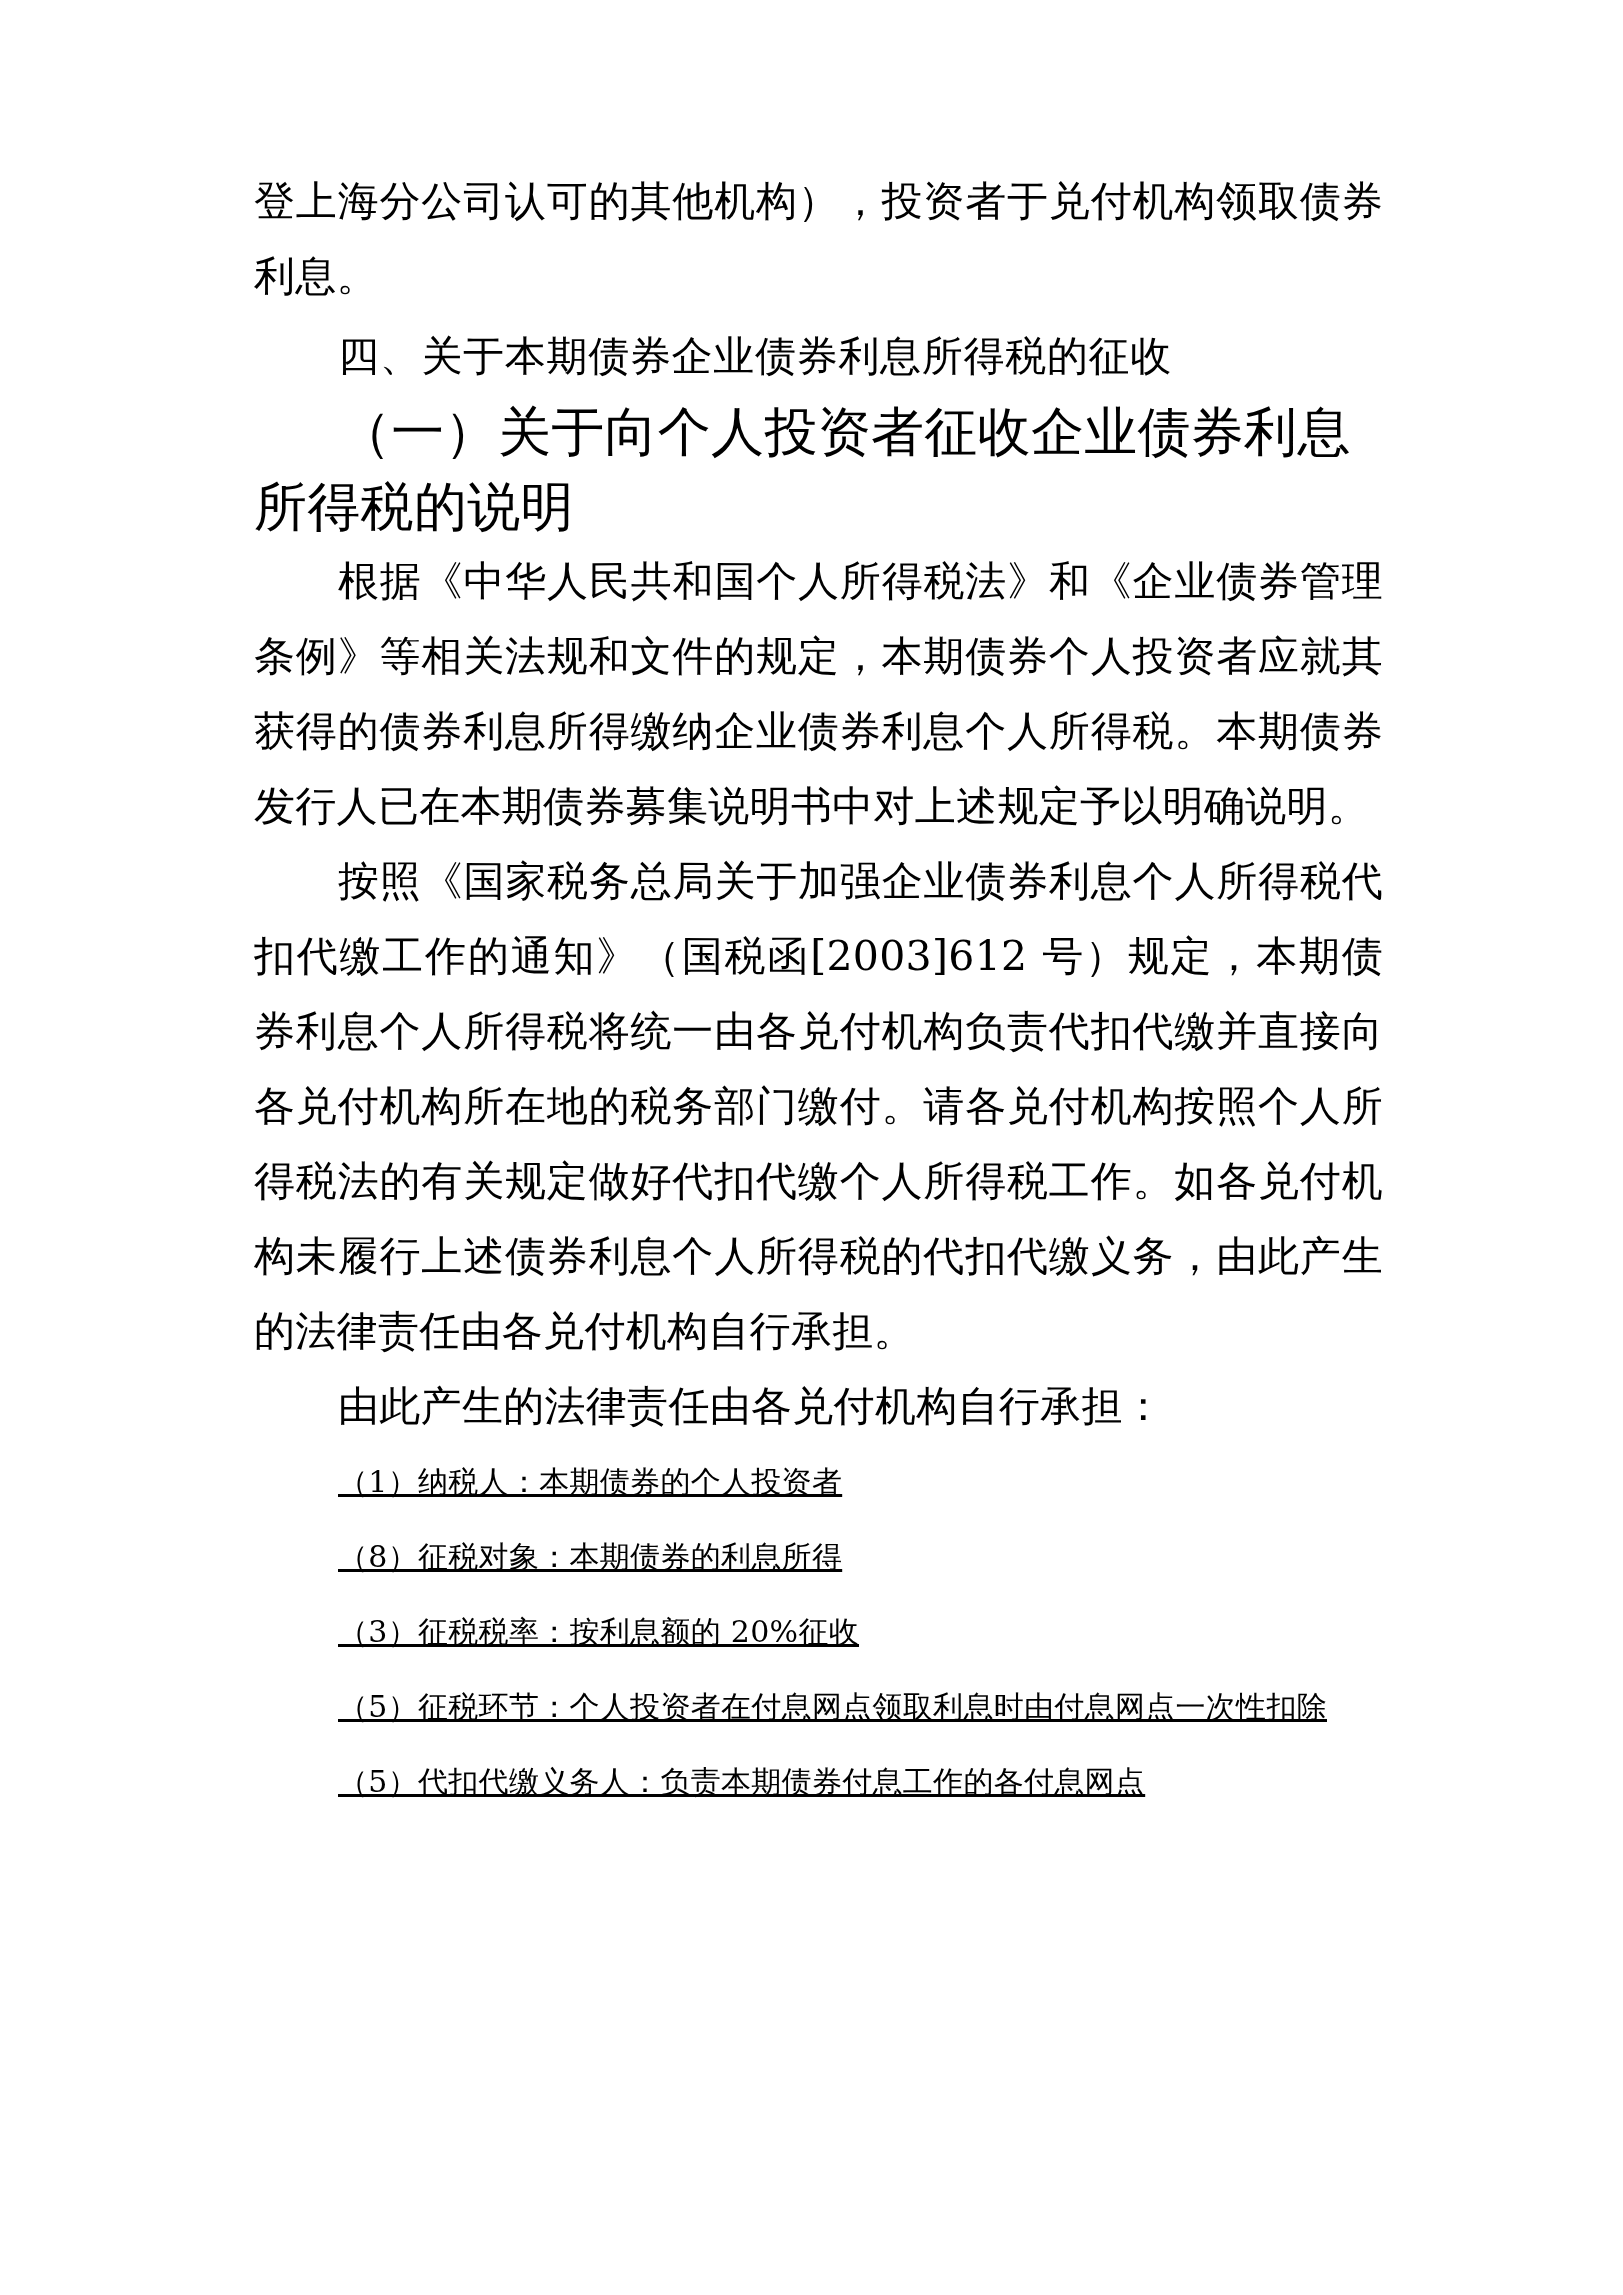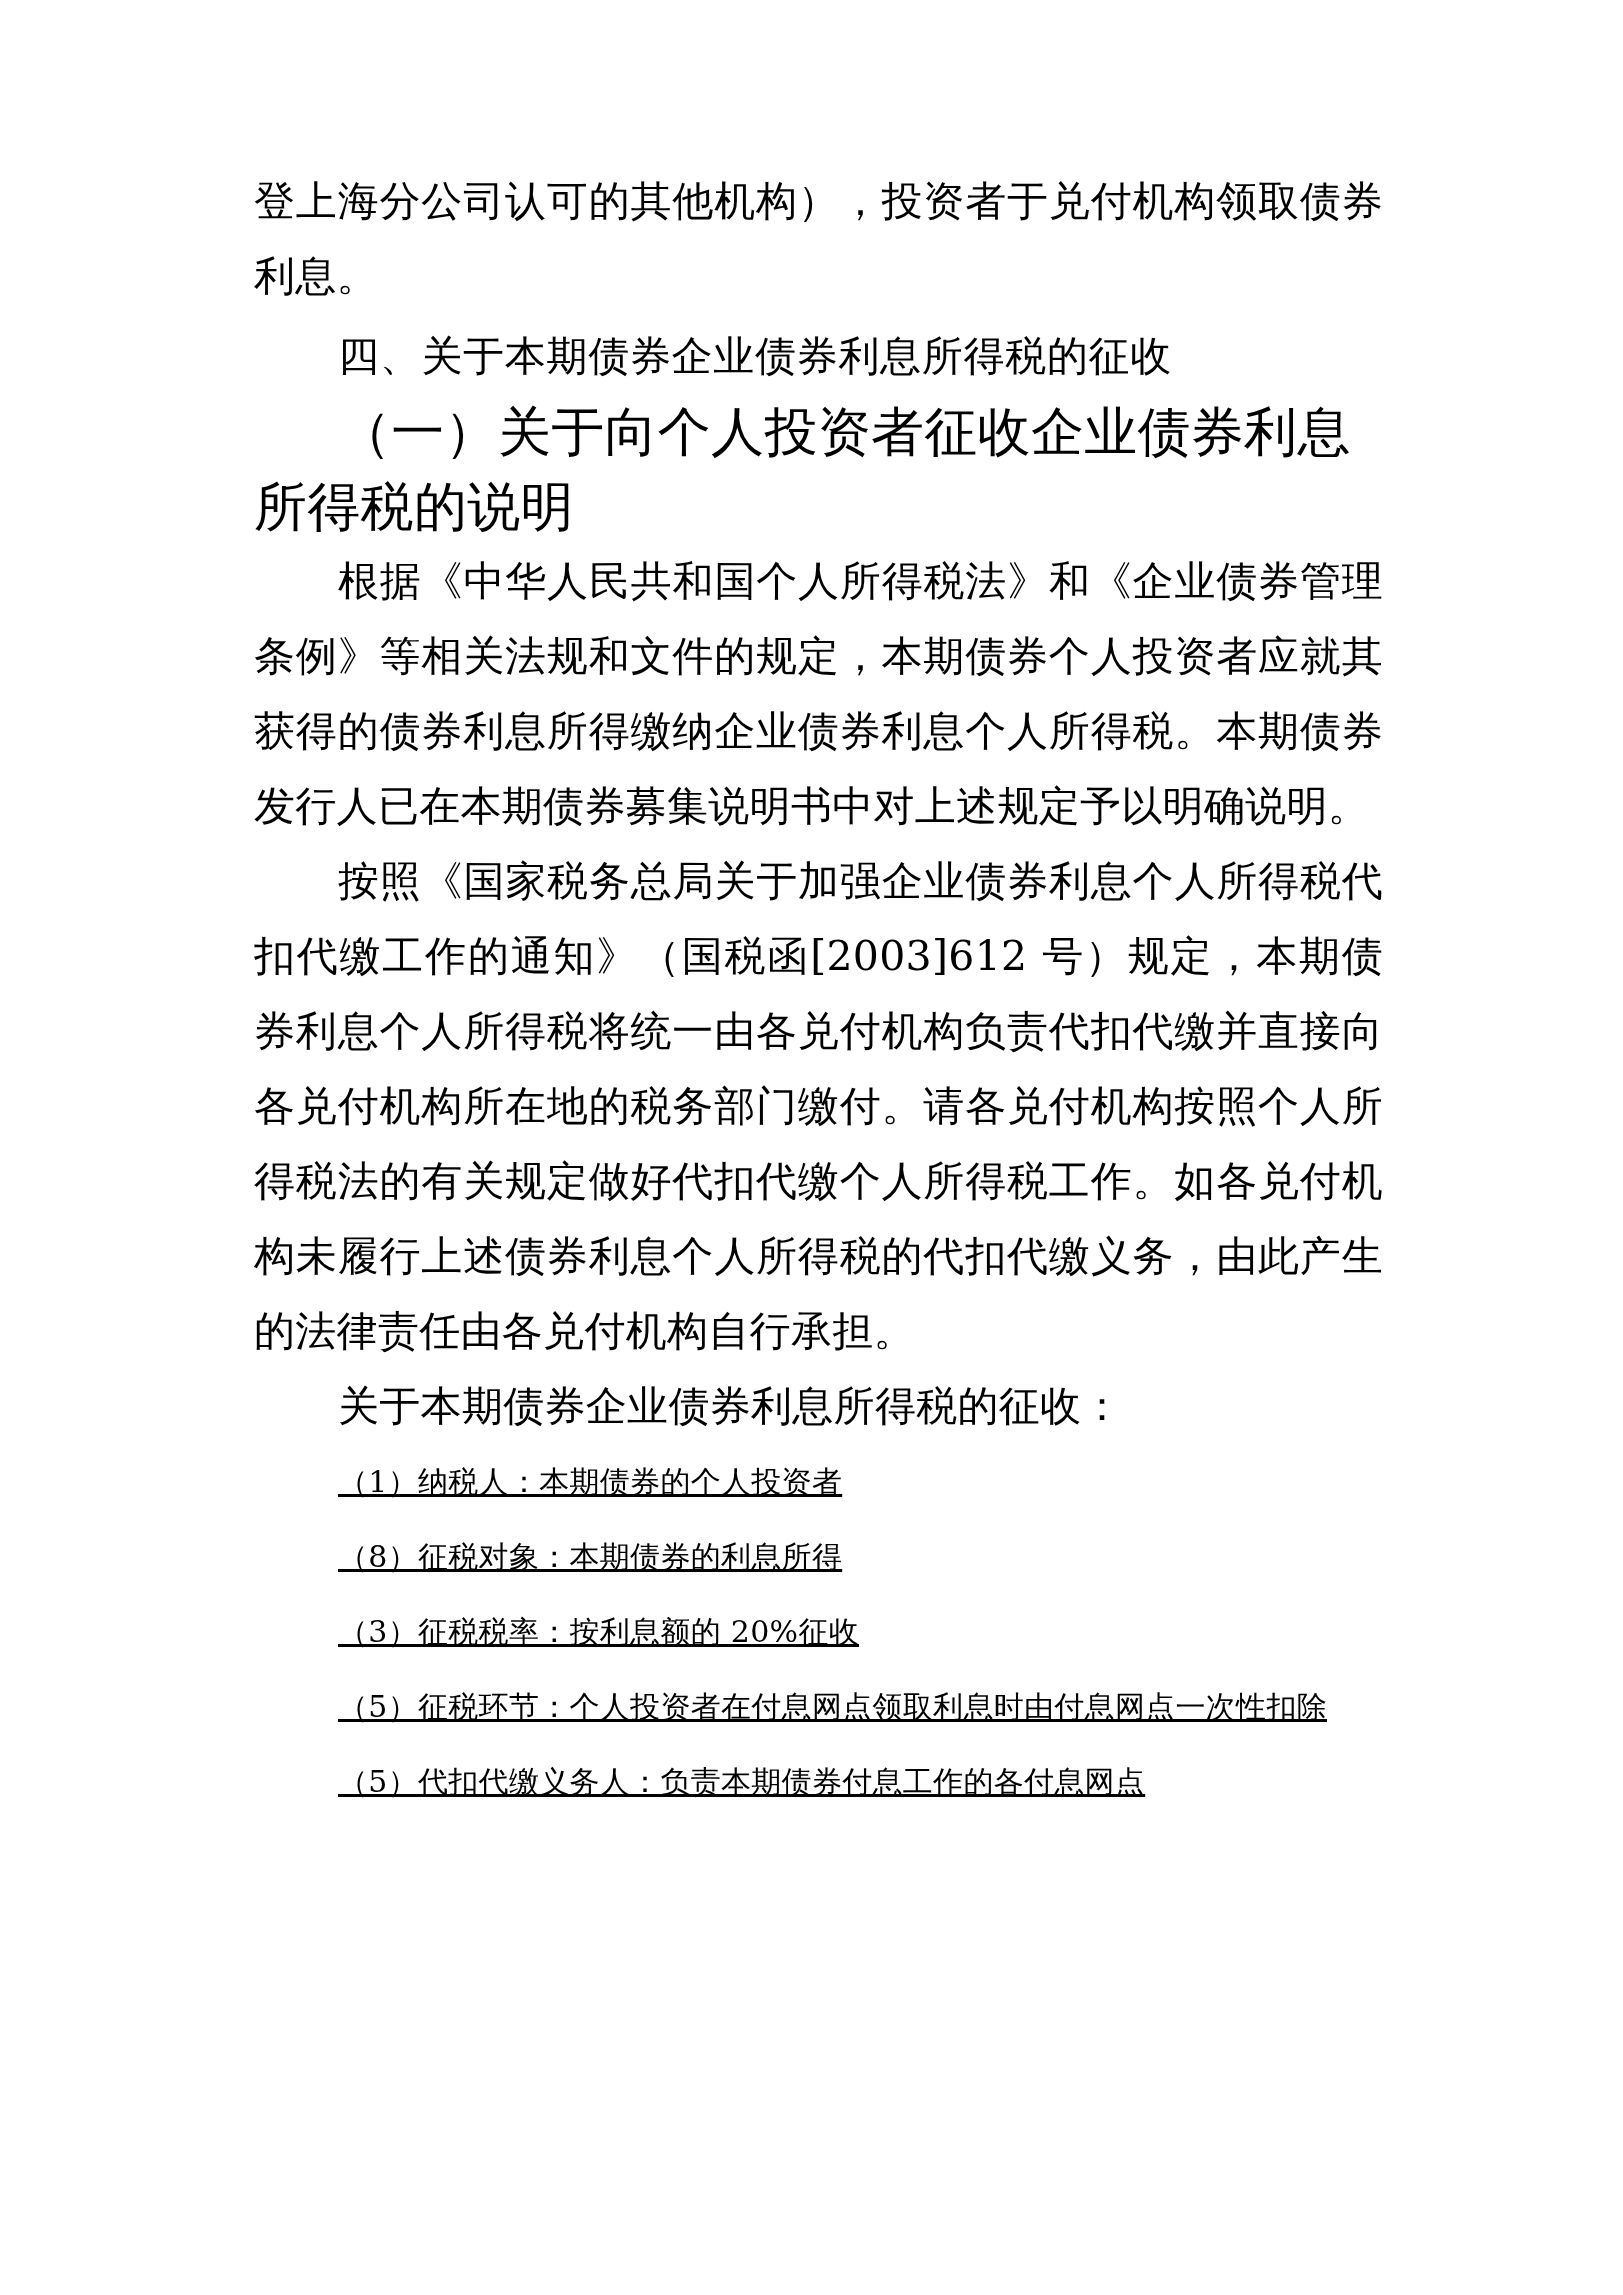--- a/index.html
+++ b/index.html
@@ -92,21 +92,21 @@
     <div class="spacer-sm"></div>
 
     <p class="heading">四、关于本期债券企业债券利息所得税的征收</p>
 
     <p class="subheading">（一）关于向个人投资者征收企业债券利息所得税的说明</p>
 
     <p class="para indent">根据《中华人民共和国个人所得税法》和《企业债券管理条例》等相关法规和文件的规定，本期债券个人投资者应就其获得的债券利息所得缴纳企业债券利息个人所得税。本期债券发行人已在本期债券募集说明书中对上述规定予以明确说明。</p>
 
     <p class="para indent">按照《国家税务总局关于加强企业债券利息个人所得税代扣代缴工作的通知》（国税函[2003]612 号）规定，本期债券利息个人所得税将统一由各兑付机构负责代扣代缴并直接向各兑付机构所在地的税务部门缴付。请各兑付机构按照个人所得税法的有关规定做好代扣代缴个人所得税工作。如各兑付机构未履行上述债券利息个人所得税的代扣代缴义务，由此产生的法律责任由各兑付机构自行承担。</p>
 
-    <p class="para indent">关于本期债券企业债券利息所得税的征收：</p>
+    <p class="para indent">由此产生的法律责任由各兑付机构自行承担：</p>
 
     <p class="list-item">（1）纳税人：本期债券的个人投资者</p>
 
     <p class="list-item">（8）征税对象：本期债券的利息所得</p>
 
     <p class="list-item">（3）征税税率：按利息额的 20%征收</p>
 
     <p class="list-item">（5）征税环节：个人投资者在付息网点领取利息时由付息网点一次性扣除</p>
 
     <p class="list-item">（5）代扣代缴义务人：负责本期债券付息工作的各付息网点</p>

